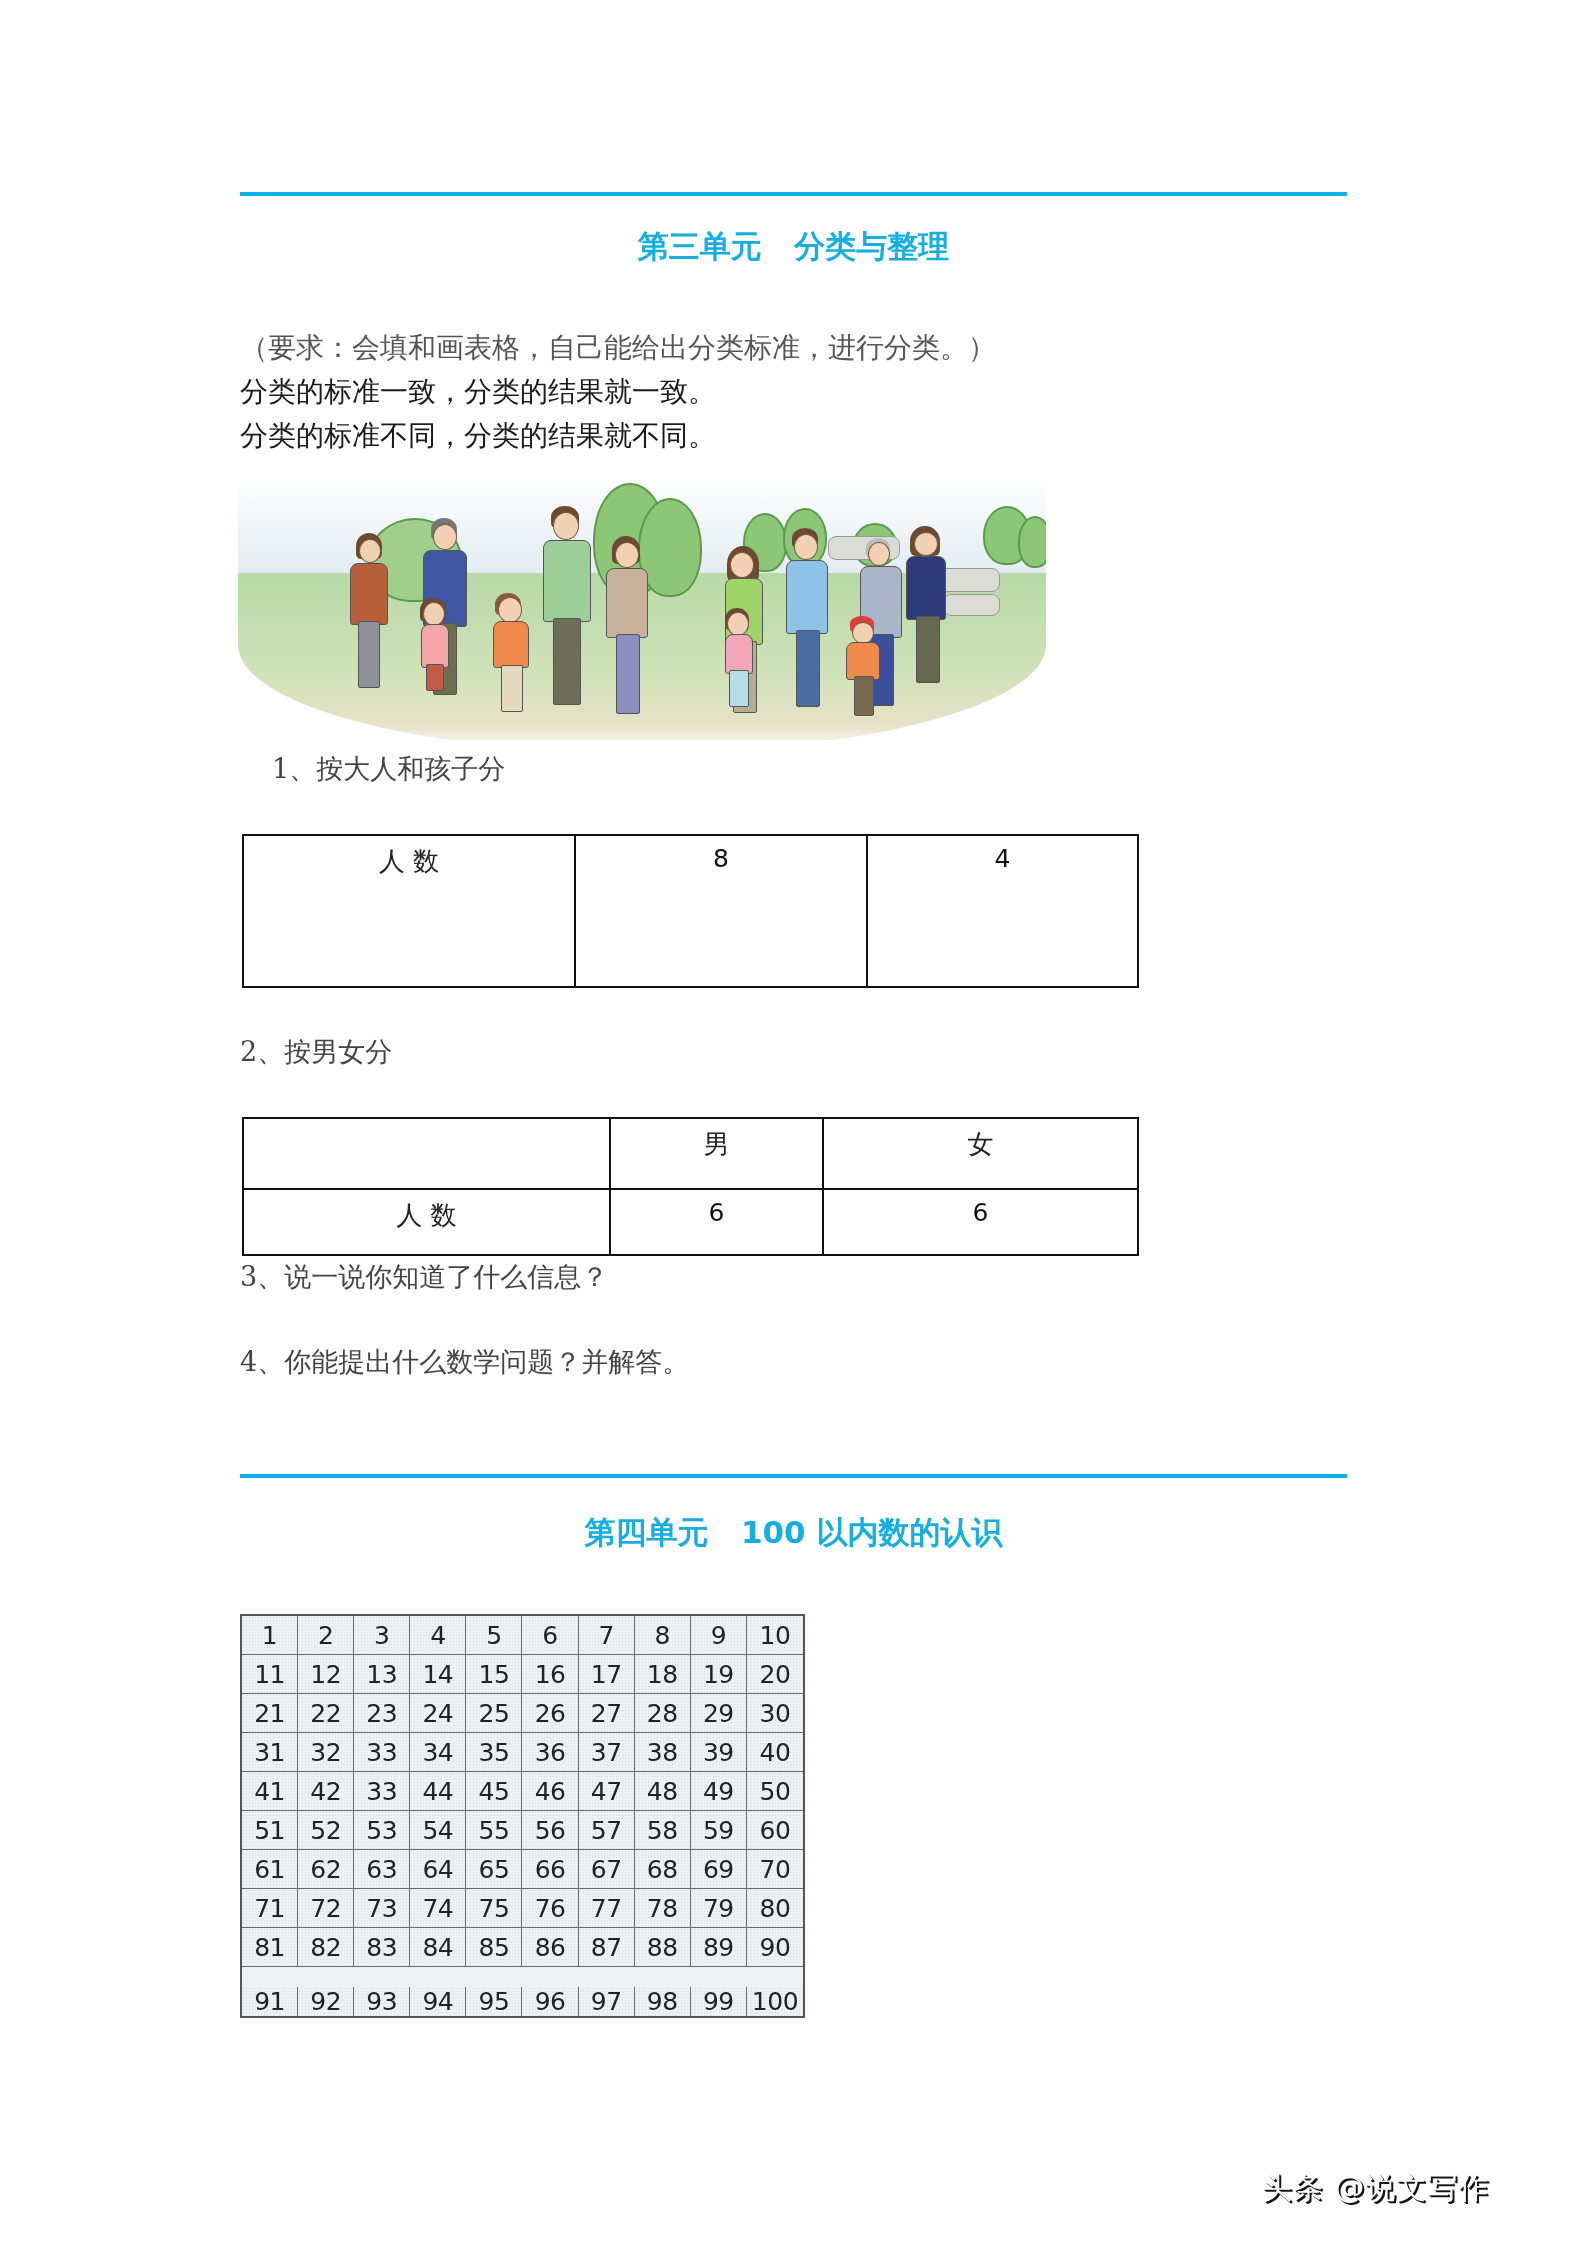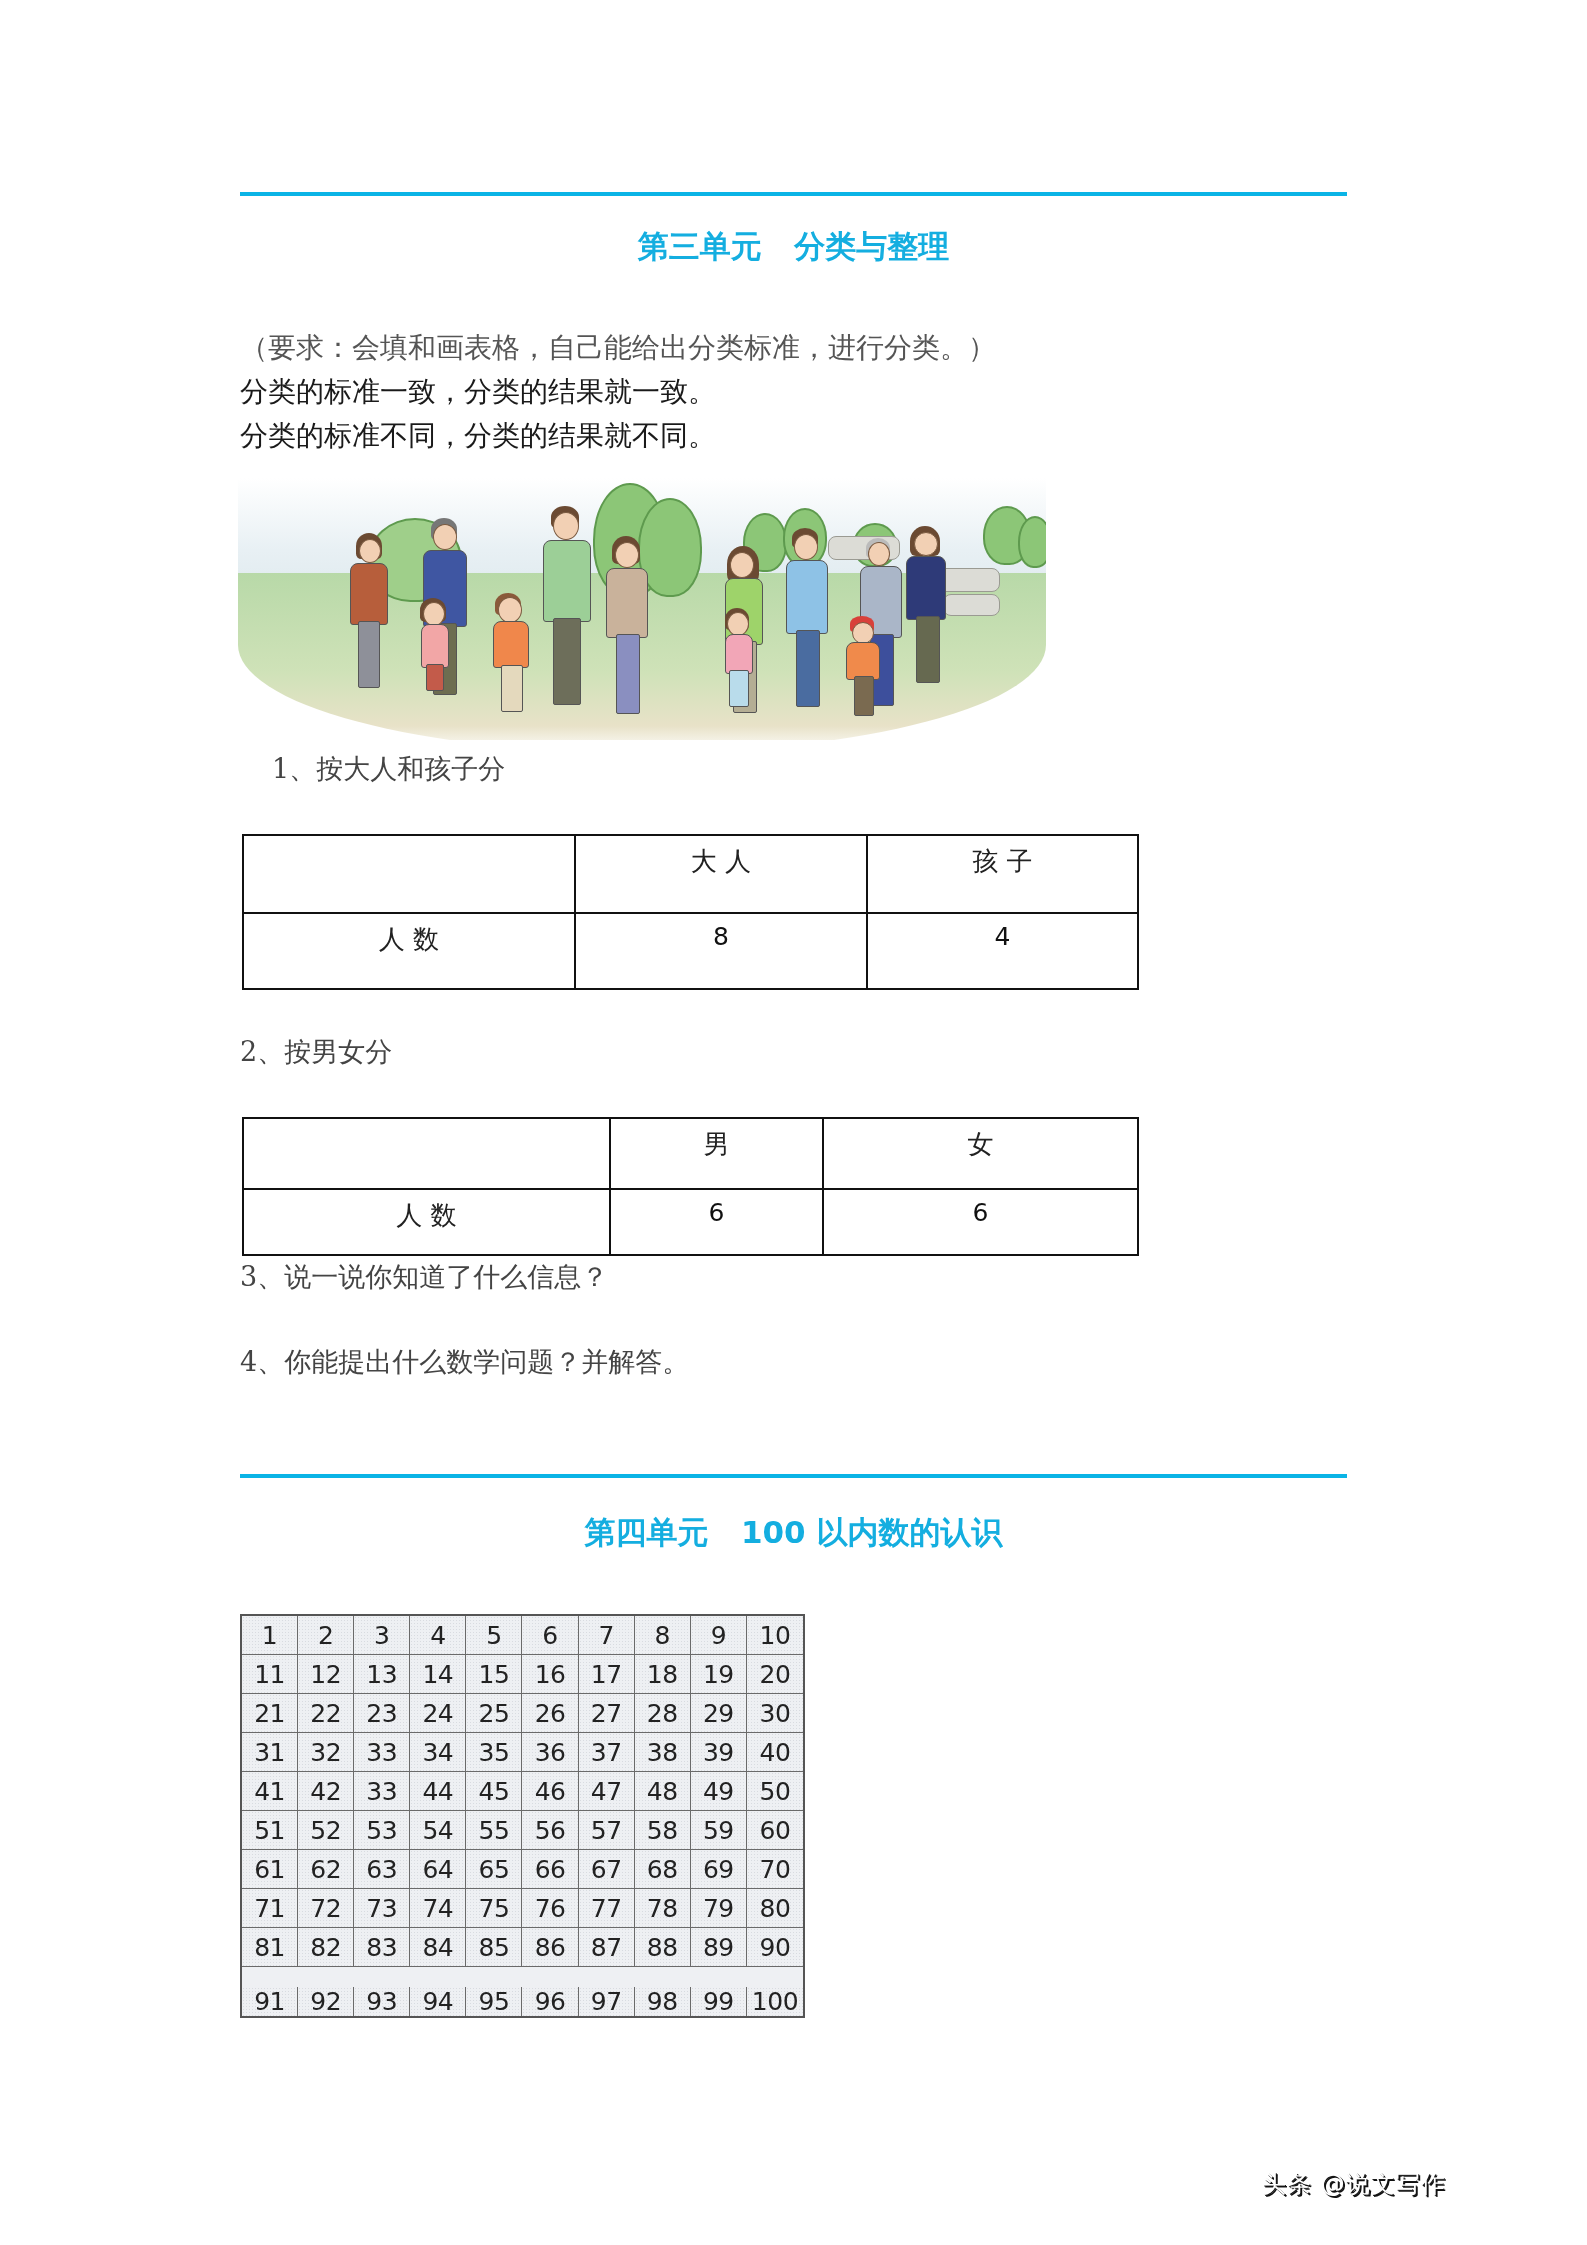--- a/index.html
+++ b/index.html
@@ -42,21 +42,21 @@
           display: grid; grid-template-columns: repeat(10, 1fr); grid-template-rows: repeat(10, 1fr);
           border: 2px solid #555; background: #eef0f3; box-sizing: border-box; }
   .grid .cell { border-right: 1.5px solid #6a6a6a; border-bottom: 1.5px solid #6a6a6a;
                 display: flex; align-items: center; justify-content: center;
                 font-family: "DejaVu Sans", sans-serif; font-size: 25px; color: #222;
                 background-image: radial-gradient(#d8dbe0 0.6px, transparent 0.7px);
                 background-size: 3px 3px; letter-spacing: -0.5px; }
   .grid .cell:nth-child(10n) { border-right: none; }
   .grid .cell:nth-last-child(-n+10) { border-bottom: none; margin-top: 20px; }
 
-  .watermark { position: absolute; left: 1262px; top: 2168px; font-size: 24px; color: #ffffff;
+  .watermark { position: absolute; left: 1262px; top: 2168px; font-size: 30px; color: #ffffff;
                font-family: "DejaVu Sans", sans-serif; white-space: nowrap;
                text-shadow: 2px 2px 0 #111, 1px 1px 0 #222; letter-spacing: 1px; }
 </style>
 </head>
 <body>
 
 <div class="rule" style="top:192px;"></div>
 <div class="unit-title" style="top:226px;">第三单元   分类与整理</div>
 
 <div class="line gray" style="top:330px;">（要求：会填和画表格，自己能给出分类标准，进行分类。）</div>
@@ -153,25 +153,20 @@
 </div>
 
 <div class="q" style="top:752px;margin-left:32px;">1、按大人和孩子分</div>
 <table class="cls" style="left:242px;top:834px;width:895px;height:154px;">
   <colgroup>
       <col style="width:332px">
       <col style="width:292px">
       <col style="width:271px">
     </colgroup>
   <tbody>
-      <tr style="height:78px;">
-    <td></td>
-    <td>大  人</td>
-    <td>孩  子</td>
-  </tr>
   <tr style="height:76px;">
     <td>人  数</td>
     <td class="num">8</td>
     <td class="num">4</td>
   </tr>
 </tbody>
   </table>
 
 <div class="q" style="top:1035px;">2、按男女分</div>
 <table class="cls" style="left:242px;top:1117px;width:895px;height:137px;">

